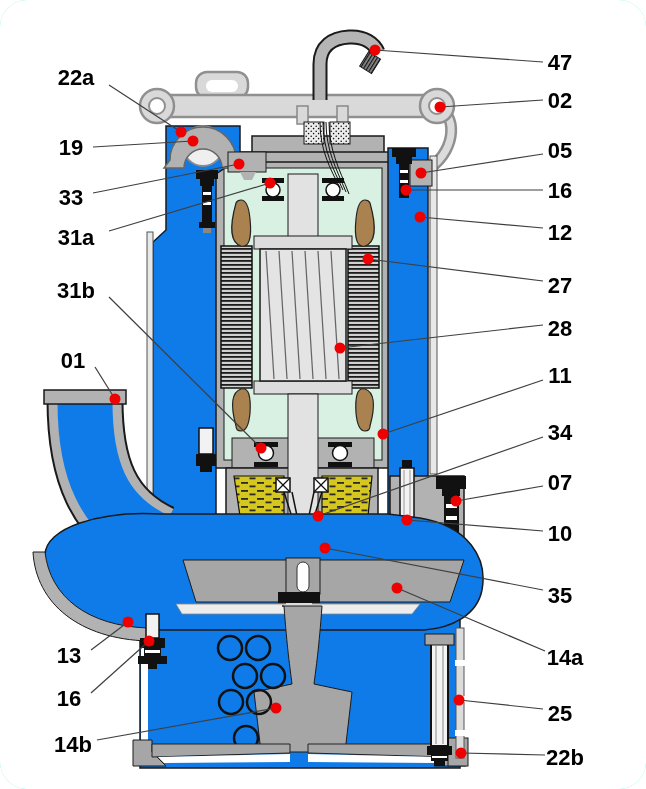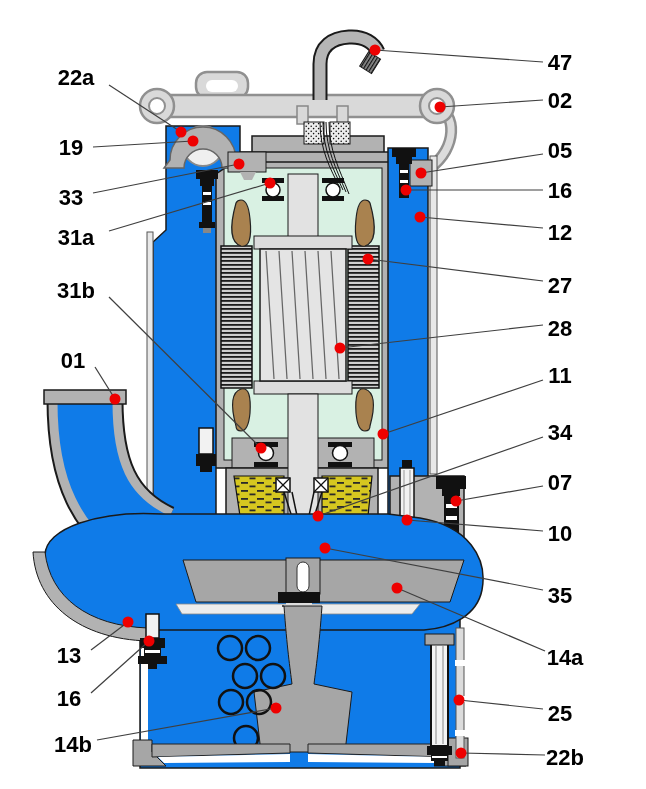--- a/index.html
+++ b/index.html
@@ -1,17 +1,17 @@
 <!DOCTYPE html>
 <html style="--blue: #0f7be8; --grey: #b2b2b2; --mgrey: #a6a6a6; --lgrey: #d9d9d9; --mint: #d9f1e3; --brown: #a9824f; --outline: #1a1a1a;"><head>
 <meta charset="utf-8">
 <style>
   html,body{margin:0;padding:0;background:#fff;}
   .stage{position:relative;width:646px;height:789px;background:#5eead4;overflow:hidden;
-         font-family:"Liberation Sans",sans-serif;}
+         font-family:"Liberation Sans",sans-serif;border-radius:27px;}
   svg{display:block;}
   .f-blue{fill:var(--blue);}
   .f-grey{fill:var(--grey);}
   .f-mgrey{fill:var(--mgrey);}
   .f-lgrey{fill:var(--lgrey);}
   .f-mint{fill:var(--mint);}
   .f-brown{fill:var(--brown);}
   .f-dark{fill:#111;}
   .f-white{fill:#fff;}
   .o{stroke:var(--outline);stroke-width:1.5;}

